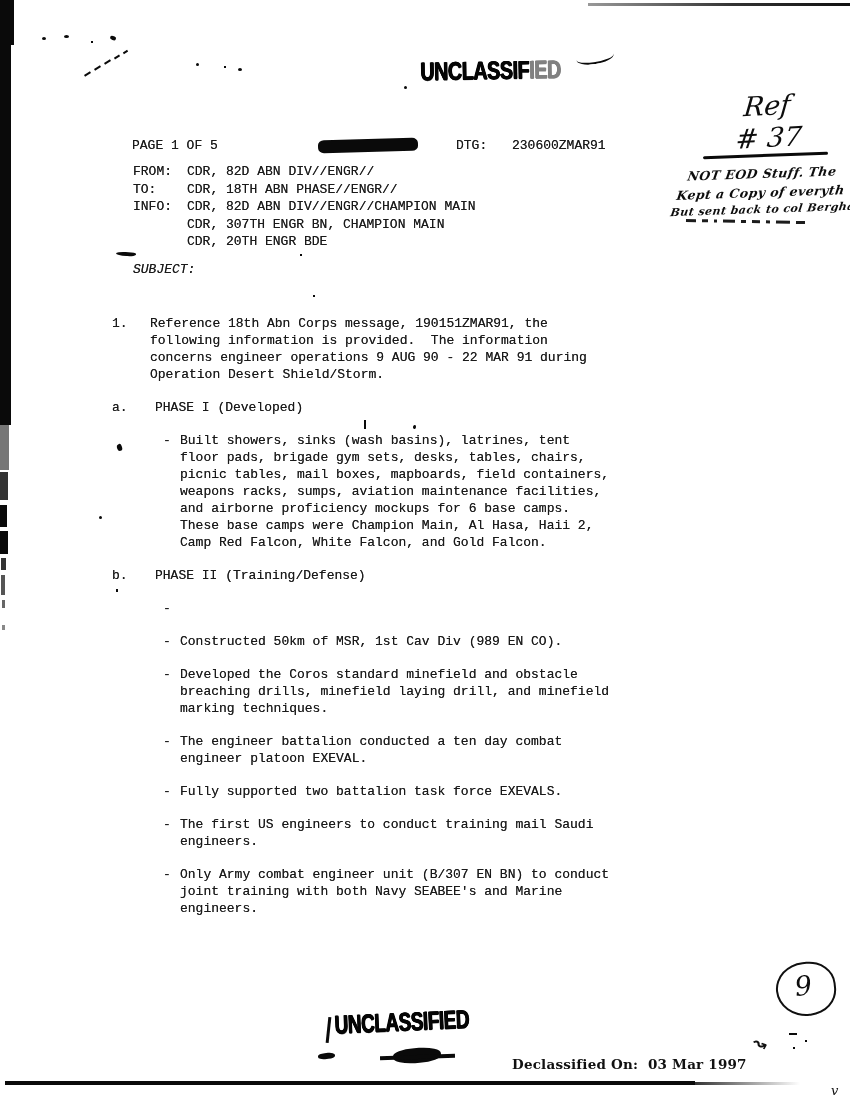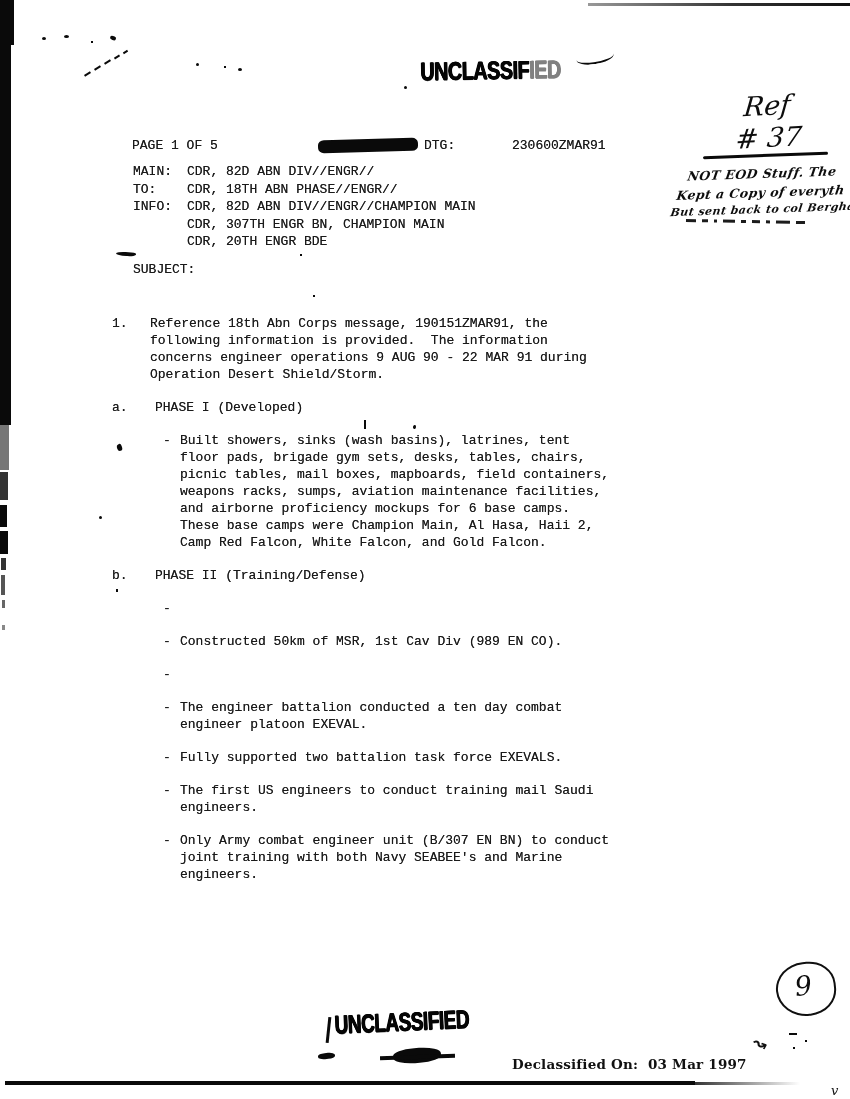--- a/index.html
+++ b/index.html
@@ -8,21 +8,21 @@
   
   .mono{font-family:"Liberation Mono",monospace;font-size:13px;line-height:17px;
         color:#1a1a1a;text-shadow:0 0 0.5px rgba(0,0,0,.7);}
   .pre{white-space:pre;}
   .abs{position:absolute;}
   
   .hdr-row{display:flex;}
   .addr{line-height:17.5px;}
   .addr .row{display:flex;}
   .addr .lbl{width:54px;flex:0 0 auto;}
-  .subj-lbl{width:77px;flex:0 0 auto;}
+  .subj-lbl{width:77px;flex:0 0 auto;font-style:italic;}
   
   .body-col{position:absolute;left:112px;top:315px;width:580px;}
   .block{margin-bottom:16px;display:flex;}
   .numcol{width:38px;flex:0 0 auto;}
   .seccol{width:43px;flex:0 0 auto;}
   .bullet{margin-left:51px;display:flex;margin-bottom:16px;}
   .dash{width:17px;flex:0 0 auto;}
   
   .stamp{font-family:"Liberation Sans",sans-serif;font-weight:700;color:#050505;
          letter-spacing:-0.5px;white-space:nowrap;
@@ -106,26 +106,26 @@
     <span class="d" style="width:12px"></span>
       <span class="d" style="width:5px"></span>
       <span class="d" style="width:8px"></span>
     <span class="d" style="width:4px"></span>
       <span class="d" style="width:14px"></span>
       <span class="d" style="width:9px"></span>
   </div>
 
   <div class="abs mono" style="left:132px;top:137px;">PAGE 1 OF 5</div>
   <div class="ink" style="left:318px;top:139px;width:100px;height:13px;border-radius:6px/5px;transform:rotate(-1.5deg);"></div>
-  <div class="abs mono" style="left:424px;top:137px;">DTG:</div>
+  <div class="abs mono" style="left:456px;top:137px;">DTG:</div>
   <div class="abs mono" style="left:512px;top:137px;">230600ZMAR91</div>
 
   <div class="abs mono addr" style="left:133px;top:163px;">
     <div class="row">
-      <span class="lbl">MAIN:</span>
+      <span class="lbl">FROM:</span>
       <span>CDR, 82D ABN DIV//ENGR//</span>
     </div>
     <div class="row">
       <span class="lbl">TO:</span>
       <span>CDR, 18TH ABN PHASE//ENGR//</span>
     </div>
     <div class="row">
       <span class="lbl">INFO:</span>
       <span class="pre">CDR, 82D ABN DIV//ENGR//CHAMPION MAIN
 CDR, 307TH ENGR BN, CHAMPION MAIN
@@ -178,20 +178,23 @@
     </div>
     <div class="bullet">
       <span class="dash">-</span>
     </div>
     <div class="bullet">
       <span class="dash">-</span>
       <div class="pre">Constructed 50km of MSR, 1st Cav Div (989 EN CO).</div>
     </div>
     <div class="bullet">
       <span class="dash">-</span>
+      <div class="pre">Developed the Coros standard minefield and obstacle
+breaching drills, minefield laying drill, and minefield
+marking techniques.</div>
     </div>
     <div class="bullet">
       <span class="dash">-</span>
       <div class="pre">The engineer battalion conducted a ten day combat
 engineer platoon EXEVAL.</div>
     </div>
     <div class="bullet">
       <span class="dash">-</span>
       <div class="pre">Fully supported two battalion task force EXEVALS.</div>
     </div>

